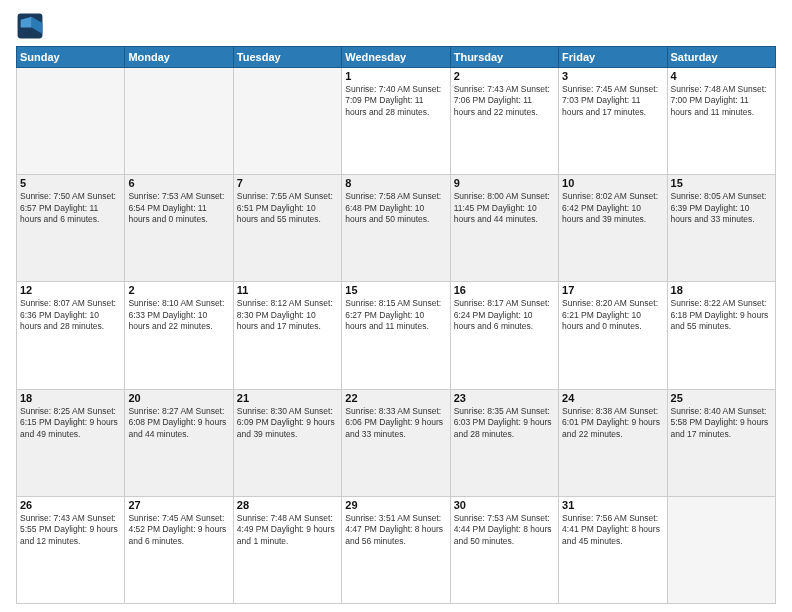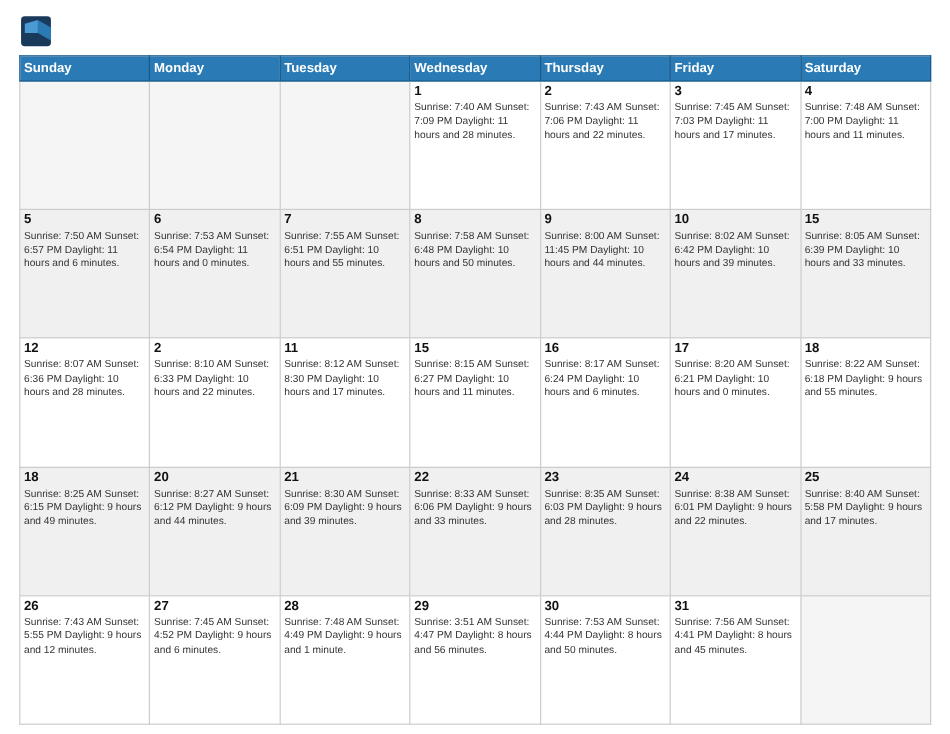--- a/index.html
+++ b/index.html
@@ -273,21 +273,21 @@
           <td>
             <span class="day-number">18</span>
             <div class="day-info">Sunrise: 8:25 AM
 Sunset: 6:15 PM
 Daylight: 9 hours
 and 49 minutes.</div>
           </td>
           <td>
             <span class="day-number">20</span>
             <div class="day-info">Sunrise: 8:27 AM
-Sunset: 6:12 PM
+Sunset: 6:08 PM
 Daylight: 9 hours
 and 44 minutes.</div>
           </td>
           <td>
             <span class="day-number">21</span>
             <div class="day-info">Sunrise: 8:30 AM
 Sunset: 6:09 PM
 Daylight: 9 hours
 and 39 minutes.</div>
           </td>

